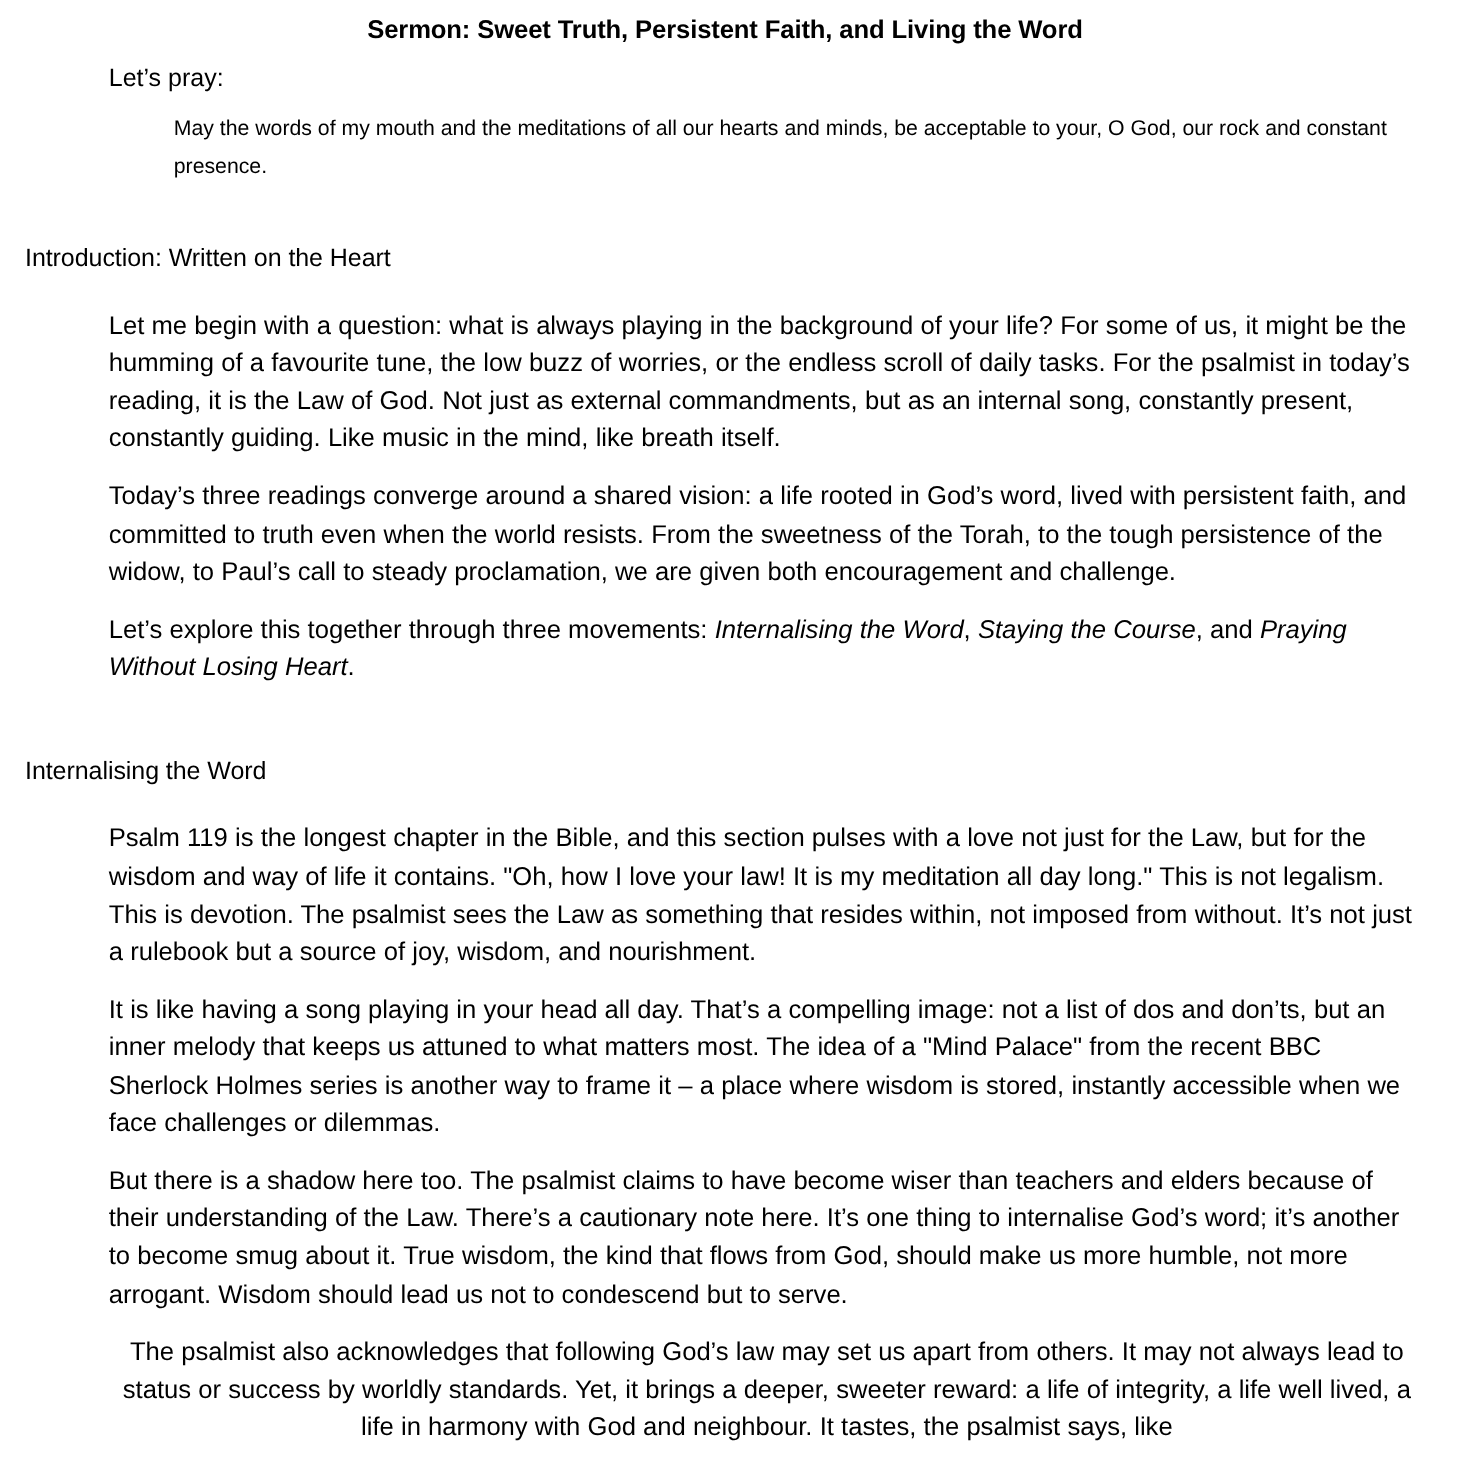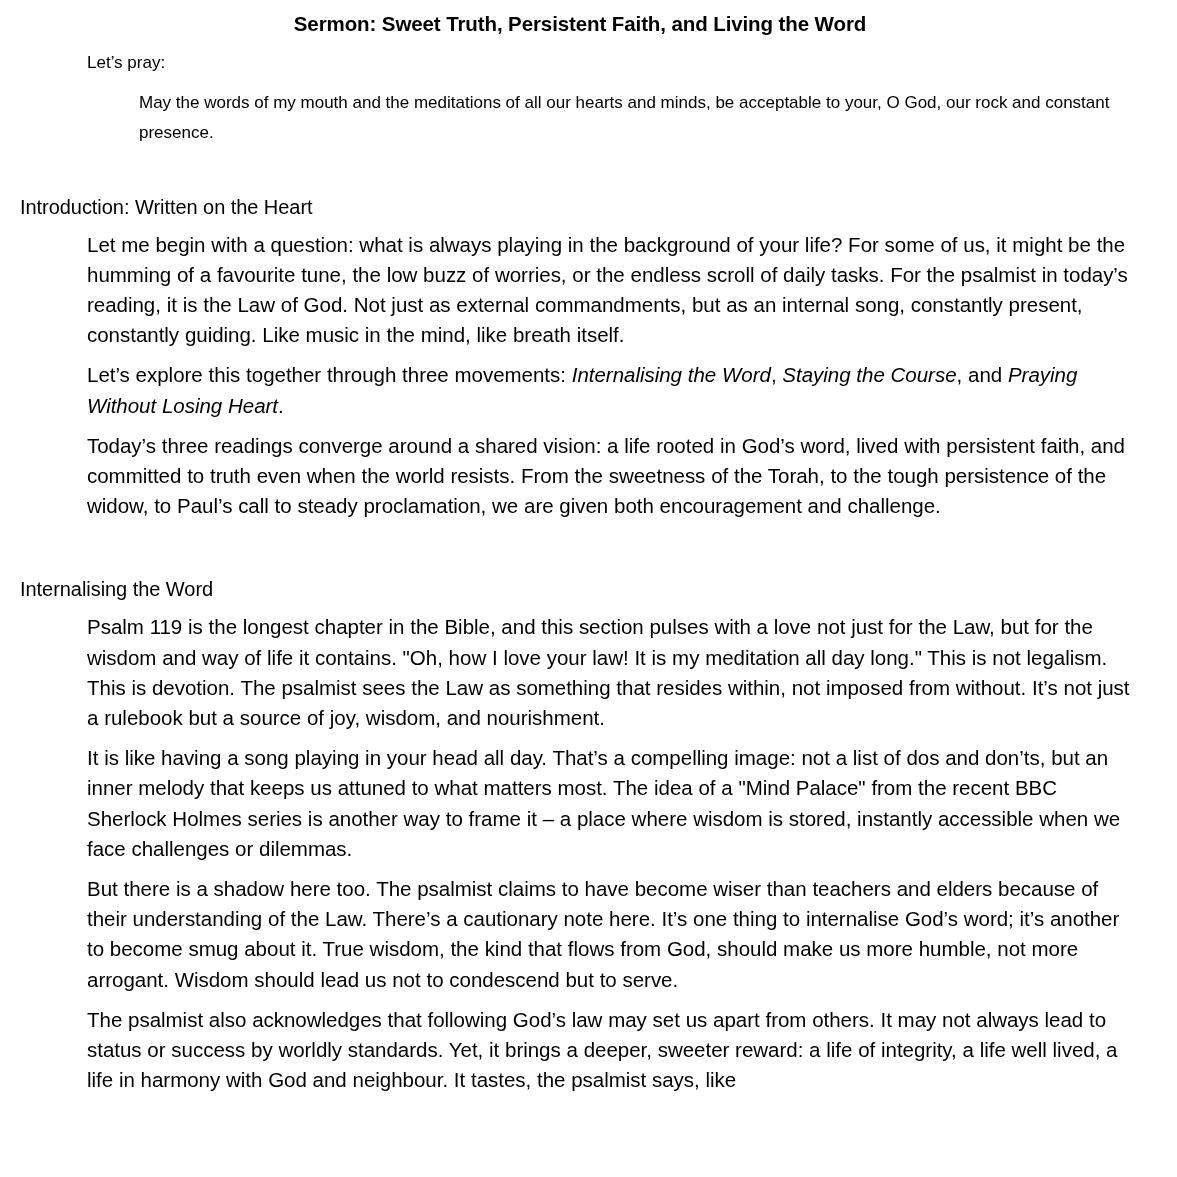--- a/index.html
+++ b/index.html
@@ -47,36 +47,36 @@
     margin: 0;
     padding: 0;
     letter-spacing: -0.05px;
   }
 
   .heading-gap-top { height: 44px; }
   .heading-gap-bottom { height: 8px; }
 
   
   .body-par {
-    margin: 0 0 10px 0;
+    margin: 16px 0 10px 0;
     padding: 0 0 0 67px;
     font-size: 20.5px;
     line-height: 30.2px;
     text-align: left;
     letter-spacing: -0.02px;
     word-spacing: 0.1px;
   }
 
-  .body-par:last-child { margin-bottom: 0; }
+  .body-par:last-child { margin-bottom: 0; text-align: center; }
 
   
   .lead-line {
     margin: 0;
     padding: 0 0 0 67px;
-    font-size: 17px;
+    font-size: 20px;
     line-height: 30.2px;
   }
 
   
   .quote-par {
     margin: 10px 0 0 0;
     padding: 0 0 0 119px;
     font-size: 17px;
     line-height: 30.2px;
     max-width: 1002px;
@@ -99,25 +99,25 @@
 
   <p class="lead-line">Let’s pray:</p>
 
   <p class="quote-par">May the words of my mouth and the meditations of all our hearts and minds, be acceptable to your, O God, our rock and constant presence.</p>
 
   <div class="heading-gap-top"></div>
   <h2 class="section-heading">Introduction: Written on the Heart</h2>
   <div class="heading-gap-bottom"></div>
 
   <p class="body-par">Let me begin with a question: what is always playing in the background of your life? For some of us, it might be the humming of a favourite tune, the low buzz of worries, or the endless scroll of daily tasks. For the psalmist in today’s reading, it is the Law of God. Not just as external commandments, but as an internal song, constantly present, constantly guiding. Like music in the mind, like breath itself.</p>
+  <p class="body-par">Today’s three readings converge around a shared vision: a life rooted in God’s word, lived with persistent faith, and committed to truth even when the world resists. From the sweetness of the Torah, to the tough persistence of the widow, to Paul’s call to steady proclamation, we are given both encouragement and challenge.</p>
+
   <p class="body-par">
     <span>Let’s explore this together through three movements: </span><em>Internalising the Word</em><span>, </span><em>Staying the Course</em><span>, and </span><em>Praying Without Losing Heart</em><span>.</span>
   </p>
-
-  <p class="body-par">Today’s three readings converge around a shared vision: a life rooted in God’s word, lived with persistent faith, and committed to truth even when the world resists. From the sweetness of the Torah, to the tough persistence of the widow, to Paul’s call to steady proclamation, we are given both encouragement and challenge.</p>
 
   <div class="heading-gap-top"></div>
   <h2 class="section-heading">Internalising the Word</h2>
   <div class="heading-gap-bottom"></div>
 
   <p class="body-par">Psalm 119 is the longest chapter in the Bible, and this section pulses with a love not just for the Law, but for the wisdom and way of life it contains. "Oh, how I love your law! It is my meditation all day long." This is not legalism. This is devotion. The psalmist sees the Law as something that resides within, not imposed from without. It’s not just a rulebook but a source of joy, wisdom, and nourishment.</p>
   <p class="body-par">It is like having a song playing in your head all day. That’s a compelling image: not a list of dos and don’ts, but an inner melody that keeps us attuned to what matters most. The idea of a "Mind Palace" from the recent BBC Sherlock Holmes series is another way to frame it – a place where wisdom is stored, instantly accessible when we face challenges or dilemmas.</p>
   <p class="body-par">But there is a shadow here too. The psalmist claims to have become wiser than teachers and elders because of their understanding of the Law. There’s a cautionary note here. It’s one thing to internalise God’s word; it’s another to become smug about it. True wisdom, the kind that flows from God, should make us more humble, not more arrogant. Wisdom should lead us not to condescend but to serve.</p>
   <p class="body-par">The psalmist also acknowledges that following God’s law may set us apart from others. It may not always lead to status or success by worldly standards. Yet, it brings a deeper, sweeter reward: a life of integrity, a life well lived, a life in harmony with God and neighbour. It tastes, the psalmist says, like</p>
 

